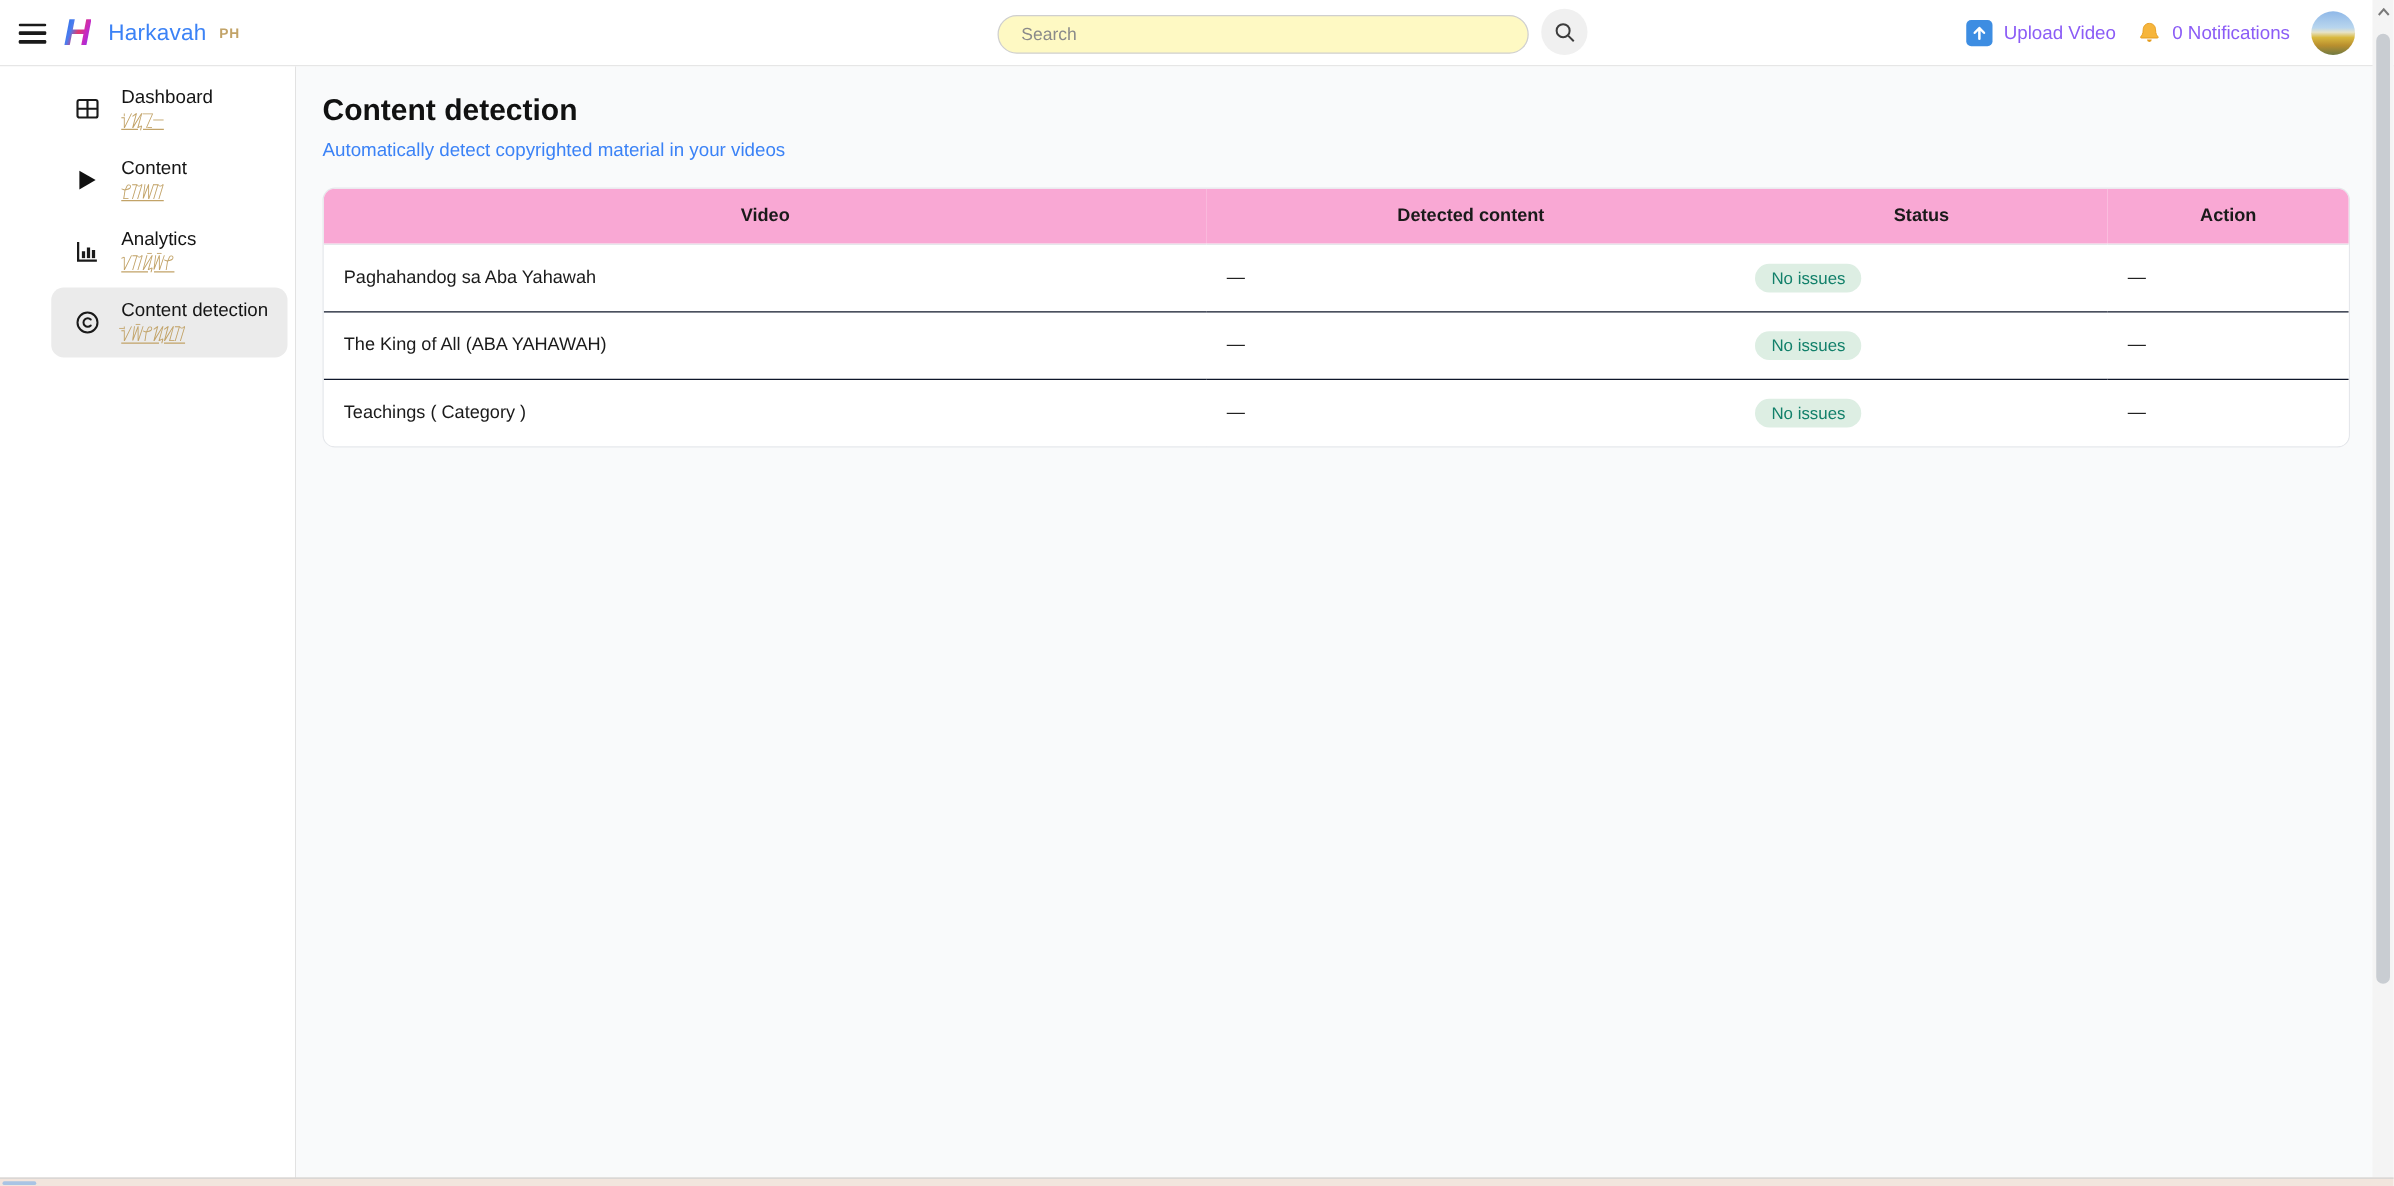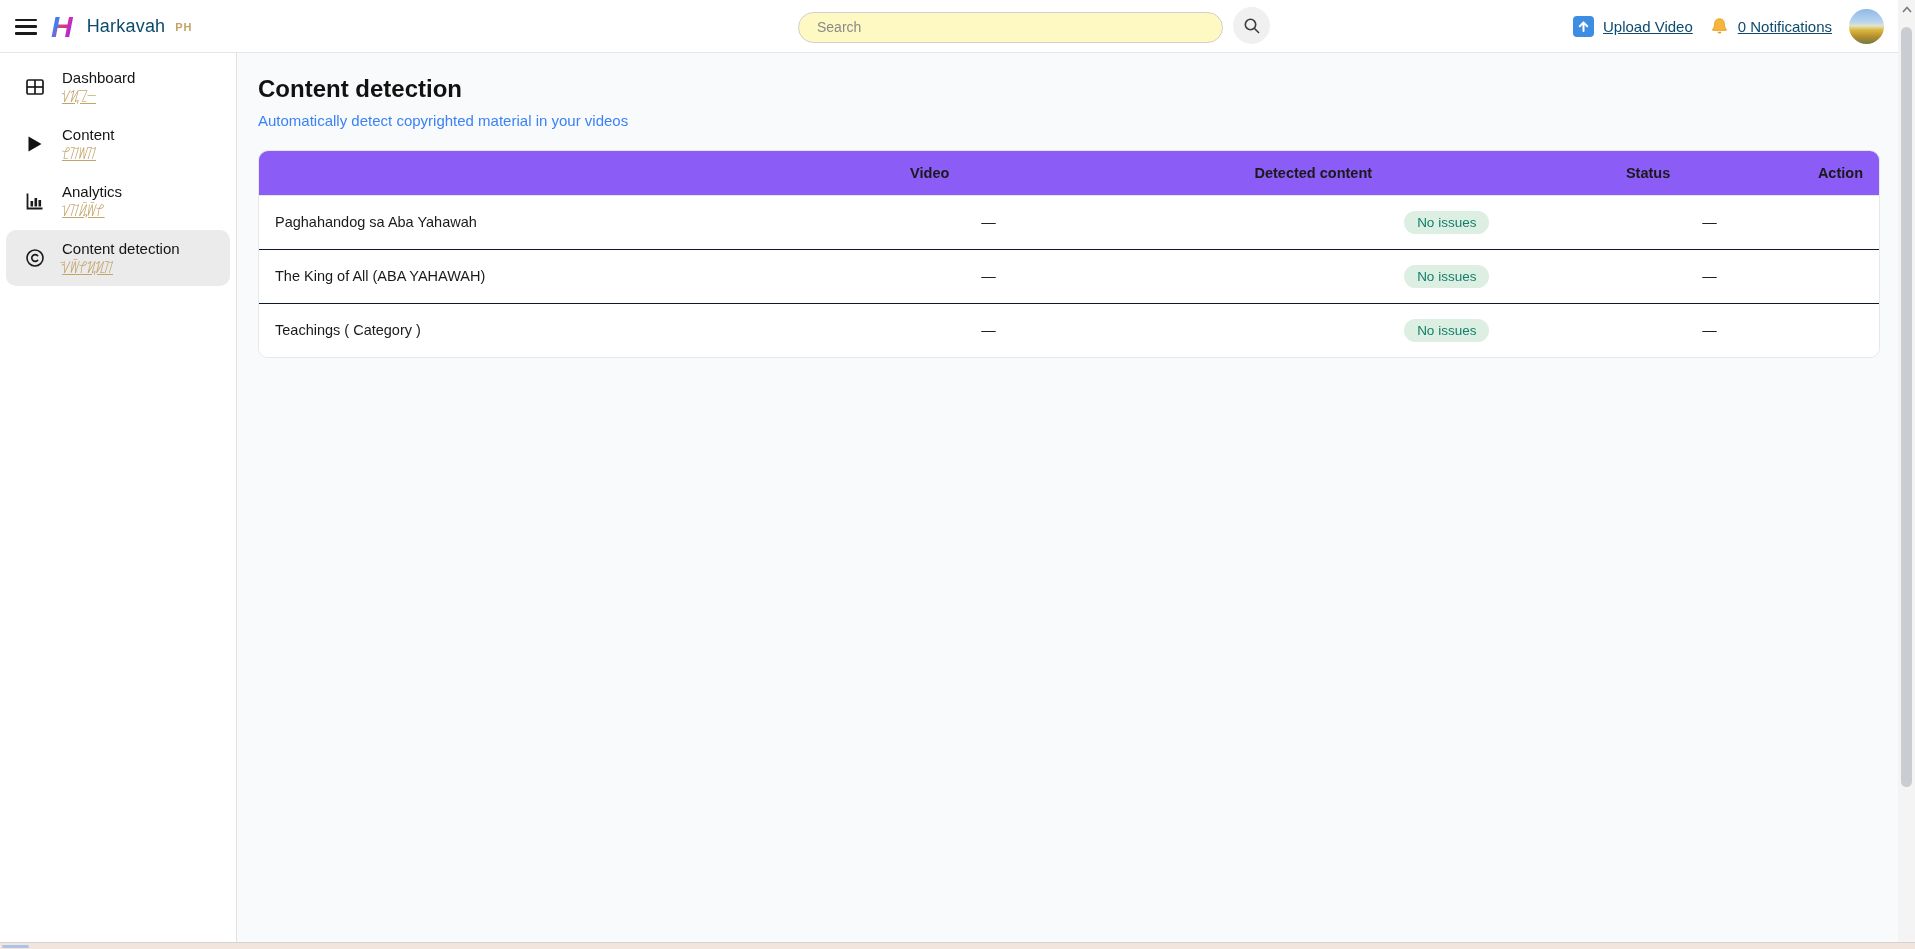--- a/index.html
+++ b/index.html
@@ -7,59 +7,59 @@
   body { font-family:"Liberation Sans","DejaVu Sans",sans-serif; background:#ffffff; color:#111; position:relative; }
 
   
   .topbar { position:relative; height:53px; background:#fff; border-bottom:1px solid #e6e6e6; z-index:5; }
   .topbar-left { position:absolute; left:15px; top:0; height:53px; display:flex; align-items:center; gap:14px; }
   .hamburger { width:22px; height:16px; display:flex; flex-direction:column; justify-content:space-between; cursor:pointer; }
   .hamburger span { display:block; height:2.5px; background:#1a1a1a; border-radius:1px; }
   .logo-h { font-size:30px; font-weight:bold; font-style:italic; line-height:1;
             background:linear-gradient(110deg,#2f6fe4 10%,#4a7df0 30%,#e23a6e 50%,#c62ac2 70%,#7b2ff7 95%);
             -webkit-background-clip:text; background-clip:text; color:transparent; }
-  .brand-name { font-size:18px; font-weight:500; color:#0c4a6e; letter-spacing:.2px; }
+  .brand-name { font-size:18px; font-weight:500; color:#3b82f6; letter-spacing:.2px; }
   .region-badge { font-size:11px; font-weight:bold; color:#c2a368; letter-spacing:.8px; margin-left:-4px; }
 
   .search-wrap { position:absolute; left:798px; top:10px; display:flex; align-items:center; }
   .search-input { width:425px; height:31px; border:1px solid #cfcfcf; border-radius:16px; padding:0 18px;
                   font-size:14px; color:#333; outline:none; font-family:inherit; background:#fef9c3; }
   .search-input::placeholder { color:#8a8a8a; }
   .search-btn { width:37px; height:37px; margin-left:10px; margin-top:-3px; border:none; border-radius:50%;
                 background:#f0f0f0; display:flex; align-items:center; justify-content:center; cursor:pointer; }
 
   .topbar-right { position:absolute; right:31px; top:0; height:53px; display:flex; align-items:center; gap:9px; }
   .upload-icon { width:21px; height:21px; background:#3d8de2; border-radius:4px; display:flex; align-items:center; justify-content:center; }
-  .top-label { font-size:15px; color:#0c4a6e;text-decoration:underline; }
+  .top-label { font-size:15px; color:#8b5cf6; }
   .bell-icon { margin-left:8px; display:flex; }
   .avatar { width:35px; height:35px; border-radius:50%; margin-left:8px; cursor:pointer; overflow:hidden;
             background:linear-gradient(180deg,#8fb8e8 0%,#b9d6ee 38%,#e6e3c8 48%,#d9b93f 60%,#b98f2e 78%,#6f7a43 100%); }
 
   
   .body-row { display:flex; height:896px; }
 
   
-  .sidebar { width:237px; background:#fff; border-right:1px solid #e2e2e2; padding-top:6px; flex-shrink:0; }
+  .sidebar { width:237px; background:#fff; border-right:1px solid #e2e2e2; padding-top:6px; flex-shrink:0;padding-left:35px; }
   .side-item { display:flex; align-items:center; gap:16px; padding:9px 14px 9px 18px; margin:0 6px 1px 6px;
                border-radius:10px; cursor:pointer; }
   .side-item.active { background:#ebebeb; }
   .side-icon { width:22px; display:flex; align-items:center; justify-content:center; flex-shrink:0; }
   .side-texts { display:flex; flex-direction:column; }
   .side-label { font-size:15px; color:#141414; line-height:20px; }
   .side-native { font-size:17px; color:#c2a368; line-height:18px;text-decoration:underline; }
 
   
   .main { flex:1; background:#f9fafb; padding:22px 35px 0 21px; }
   .page-title { font-size:24px; font-weight:bold; color:#111; line-height:1.2; }
   .page-subtitle { font-size:15px; color:#3b82f6; margin-top:8px; }
 
   .table-card { margin-top:21px; background:#fff; border:1px solid #e5e7eb; border-radius:10px; overflow:hidden; width:1622px; }
   table { width:100%; border-collapse:collapse; table-layout:fixed; }
   col.c-video { width:43.6%; } col.c-detected { width:26.1%; } col.c-status { width:18.4%; } col.c-action { width:11.9%; }
-  thead th { background:#8b5cf6; text-align:right; font-size:14.5px; font-weight:bold; color:#1a1a1a;
+  thead th { background:#f9a8d4; text-align:center; font-size:14.5px; font-weight:bold; color:#1a1a1a;
              padding:14px 16px; border-bottom:1px solid #e5e7eb; }
   tbody td { font-size:14.5px; color:#1a1a1a; padding:15px 16px; border-bottom:1px solid #0f172a; background:#fff; }
   tbody tr:last-child td { border-bottom:none; }
   .dash { color:#222; }
   .badge { display:inline-block; background:#ddeee3; color:#12806a; font-size:13.5px; padding:4px 13px; border-radius:12px; }
 
   
   .v-scrollbar { position:absolute; top:0; right:0; width:17px; height:942px; background:#f4f4f4; z-index:10; }
   .v-scroll-up { position:absolute; top:2px; left:0; width:17px; height:14px; display:flex; align-items:center; justify-content:center; }
   .v-thumb { position:absolute; top:27px; left:3px; width:11px; height:760px; background:#c9cdd2; border-radius:6px; }

